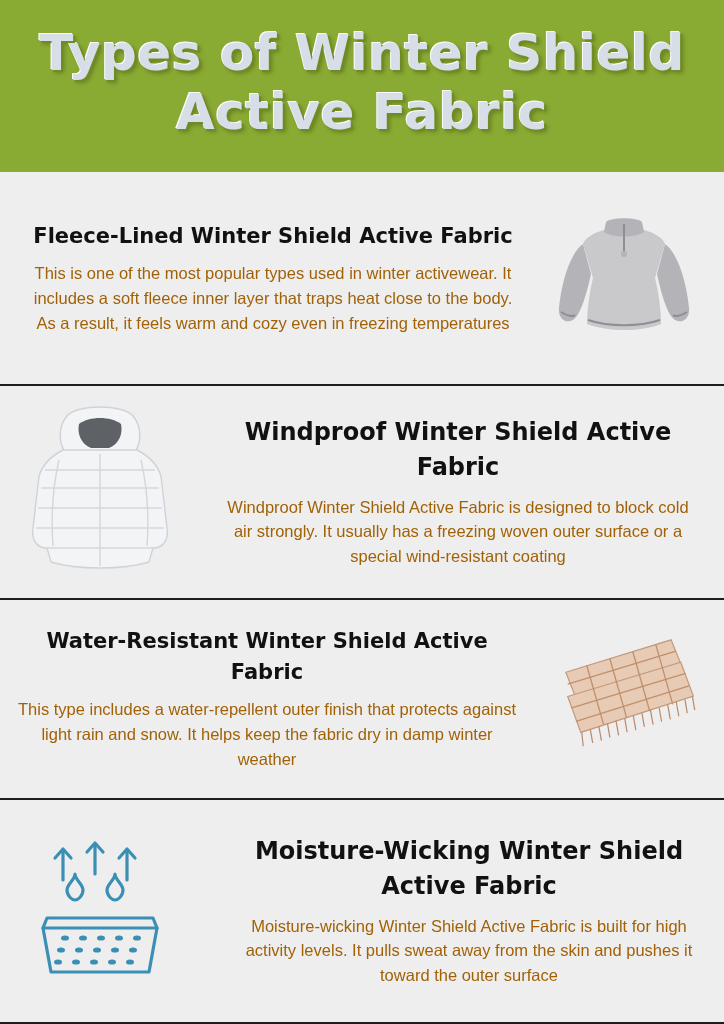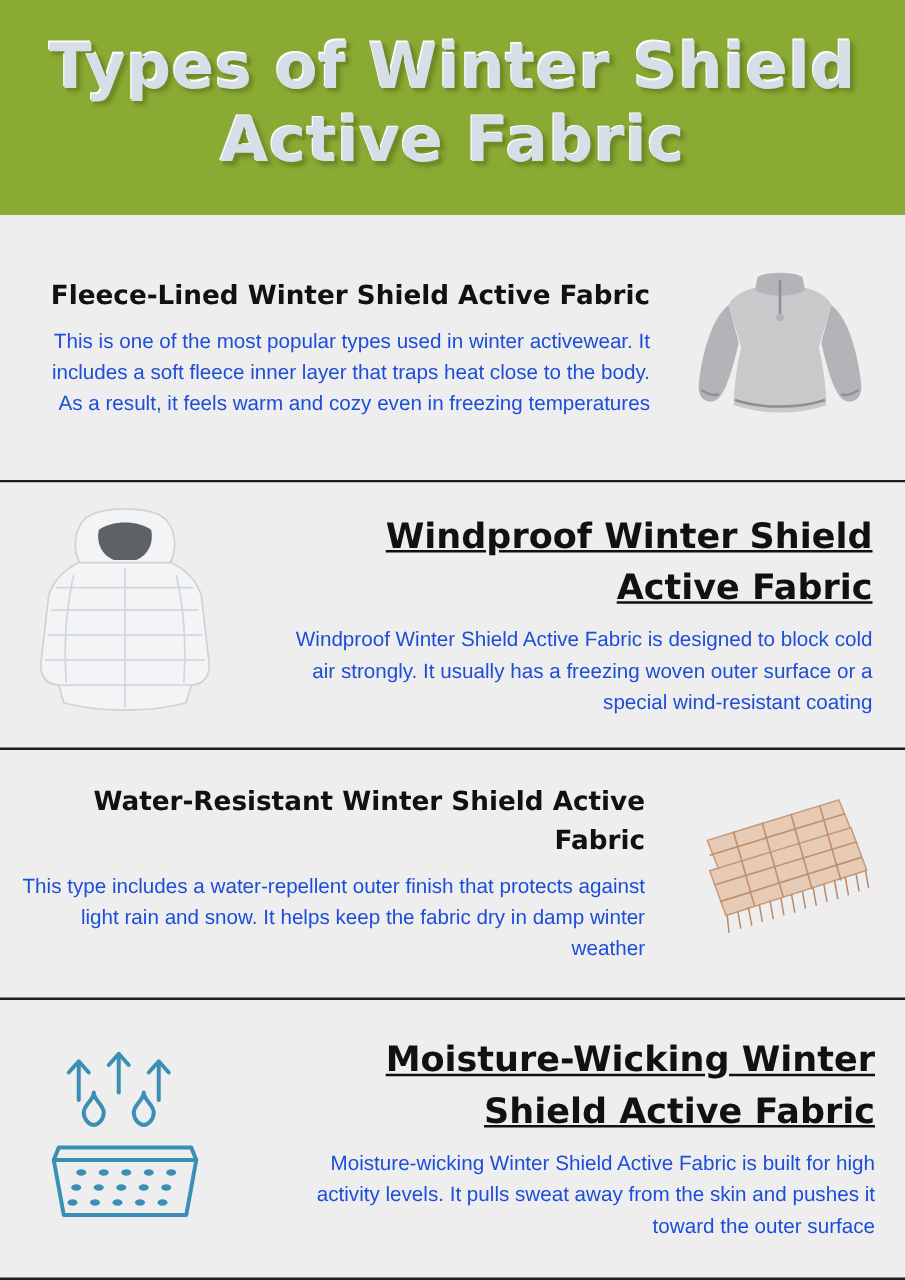--- a/index.html
+++ b/index.html
@@ -51,50 +51,50 @@
   }
   .section:first-of-type { border-top: 0; }
   .sec-1 { height: 214px; }
   .sec-2 { height: 214px; }
   .sec-3 { height: 200px; }
   .sec-4 { height: 224px; gap: 28px; }
 
   .text-col {
     flex: 1 1 auto;
     padding: 0 14px;
-    text-align: right;
+    text-align: center;
   }
   .img-col {
     flex: 0 0 200px;
     display: flex;
     align-items: center;
     justify-content: center;
   }
 
   .sec-title {
     font-family: "DejaVu Sans", sans-serif;
     font-weight: bold;
     font-size: 21px;
     line-height: 1.45;
     color: #111111;
     margin: 0 0 10px 0;
   }
   .sec-body {
     font-family: "Liberation Sans", sans-serif;
     font-size: 16.5px;
     line-height: 1.5;
-    color: #1d4ed8;
+    color: #a16207;
     margin: 0;
   }
   .sec-1 .text-col { padding-right: 4px; padding-left: 26px; }
   .sec-2 .text-col { padding-left: 18px; padding-right: 26px; }
   .sec-3 .text-col { padding-left: 18px; padding-right: 8px; }
   .sec-4 .text-col { padding-left: 10px; padding-right: 24px; }
 
-  .sec-2 .sec-title, .sec-4 .sec-title { font-size: 28px; text-decoration: underline; }
+  .sec-2 .sec-title, .sec-4 .sec-title { font-size: 24px; }
 
   
   .art { display: block; }
 
   
   .fl-main { fill: #c9c9cc; }
   .fl-dark { fill: #b4b4b8; }
   .fl-line { stroke: #8e8e93; stroke-width: 2; fill: none; }
 
   

